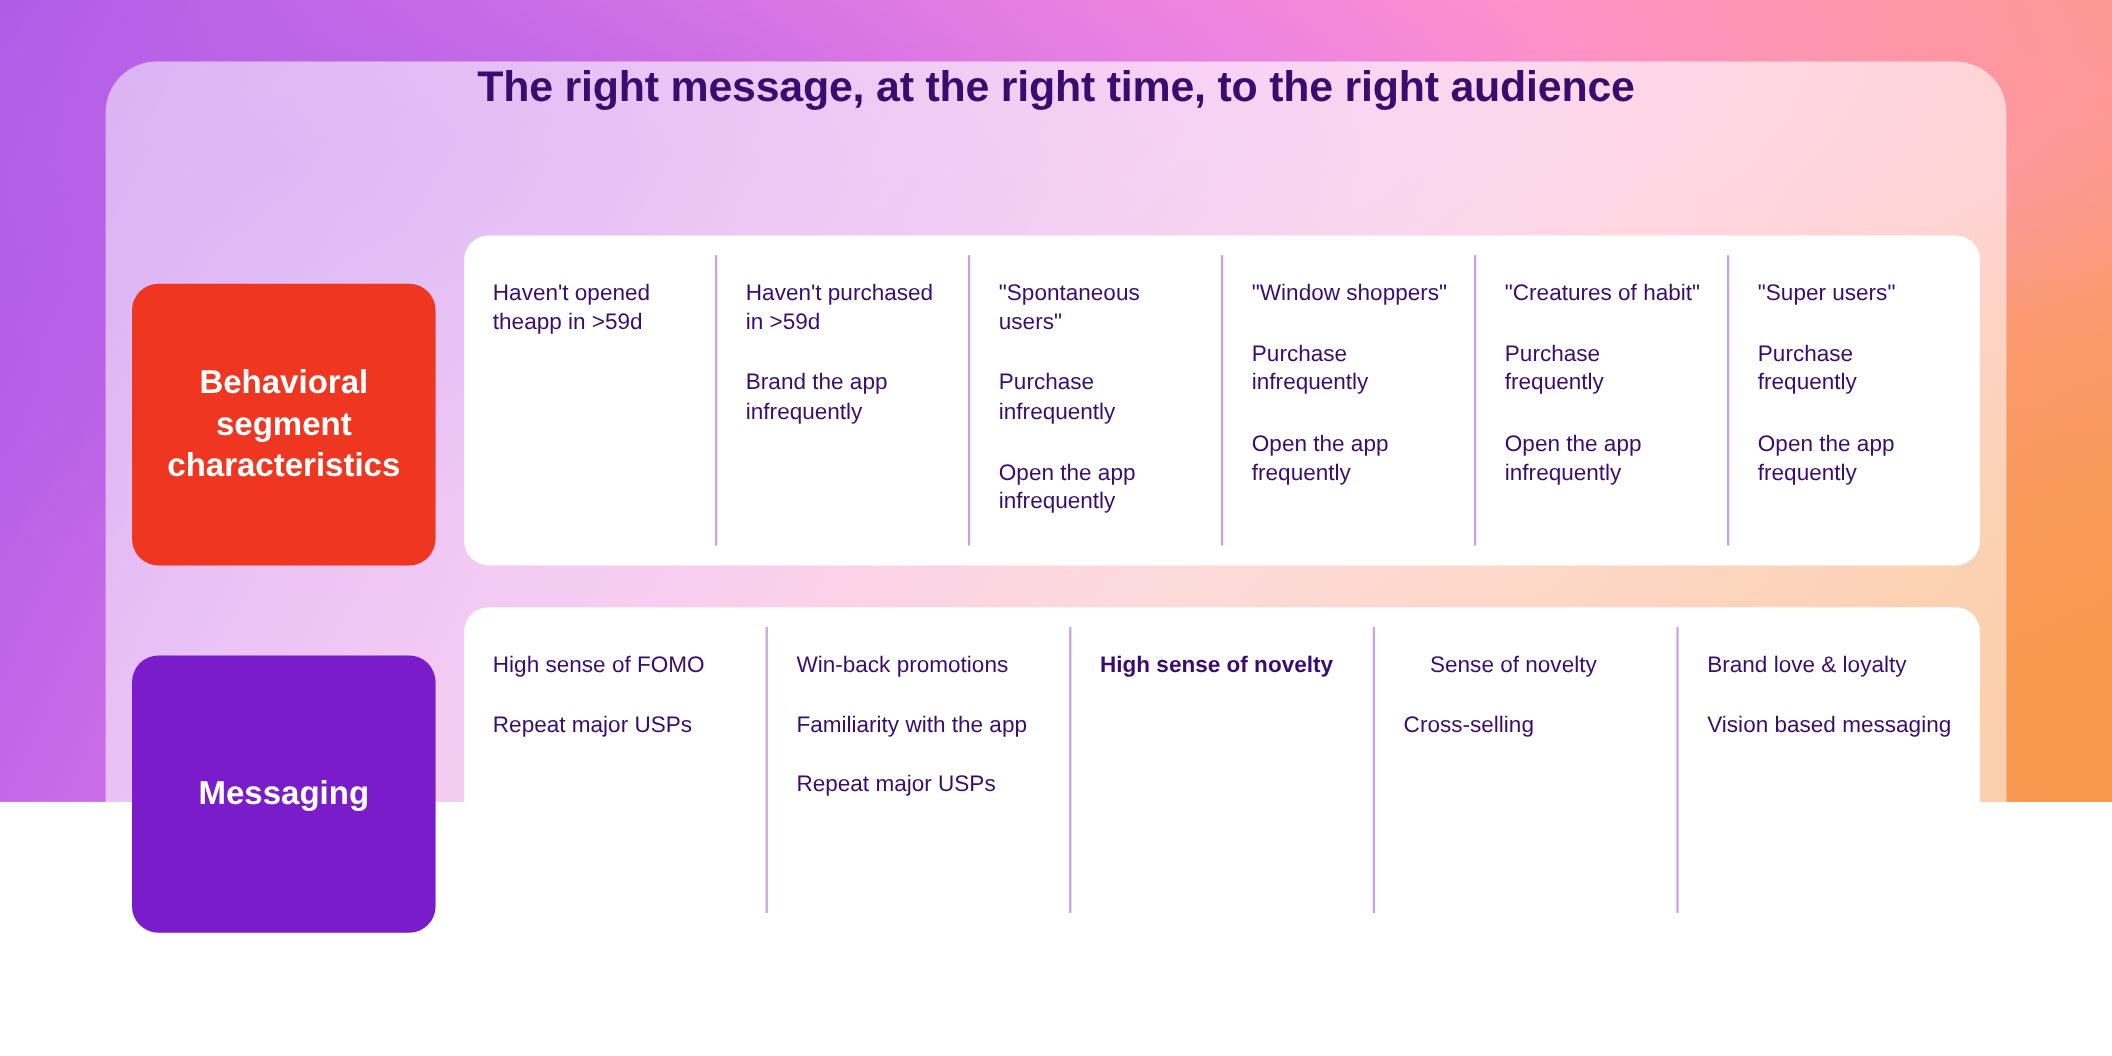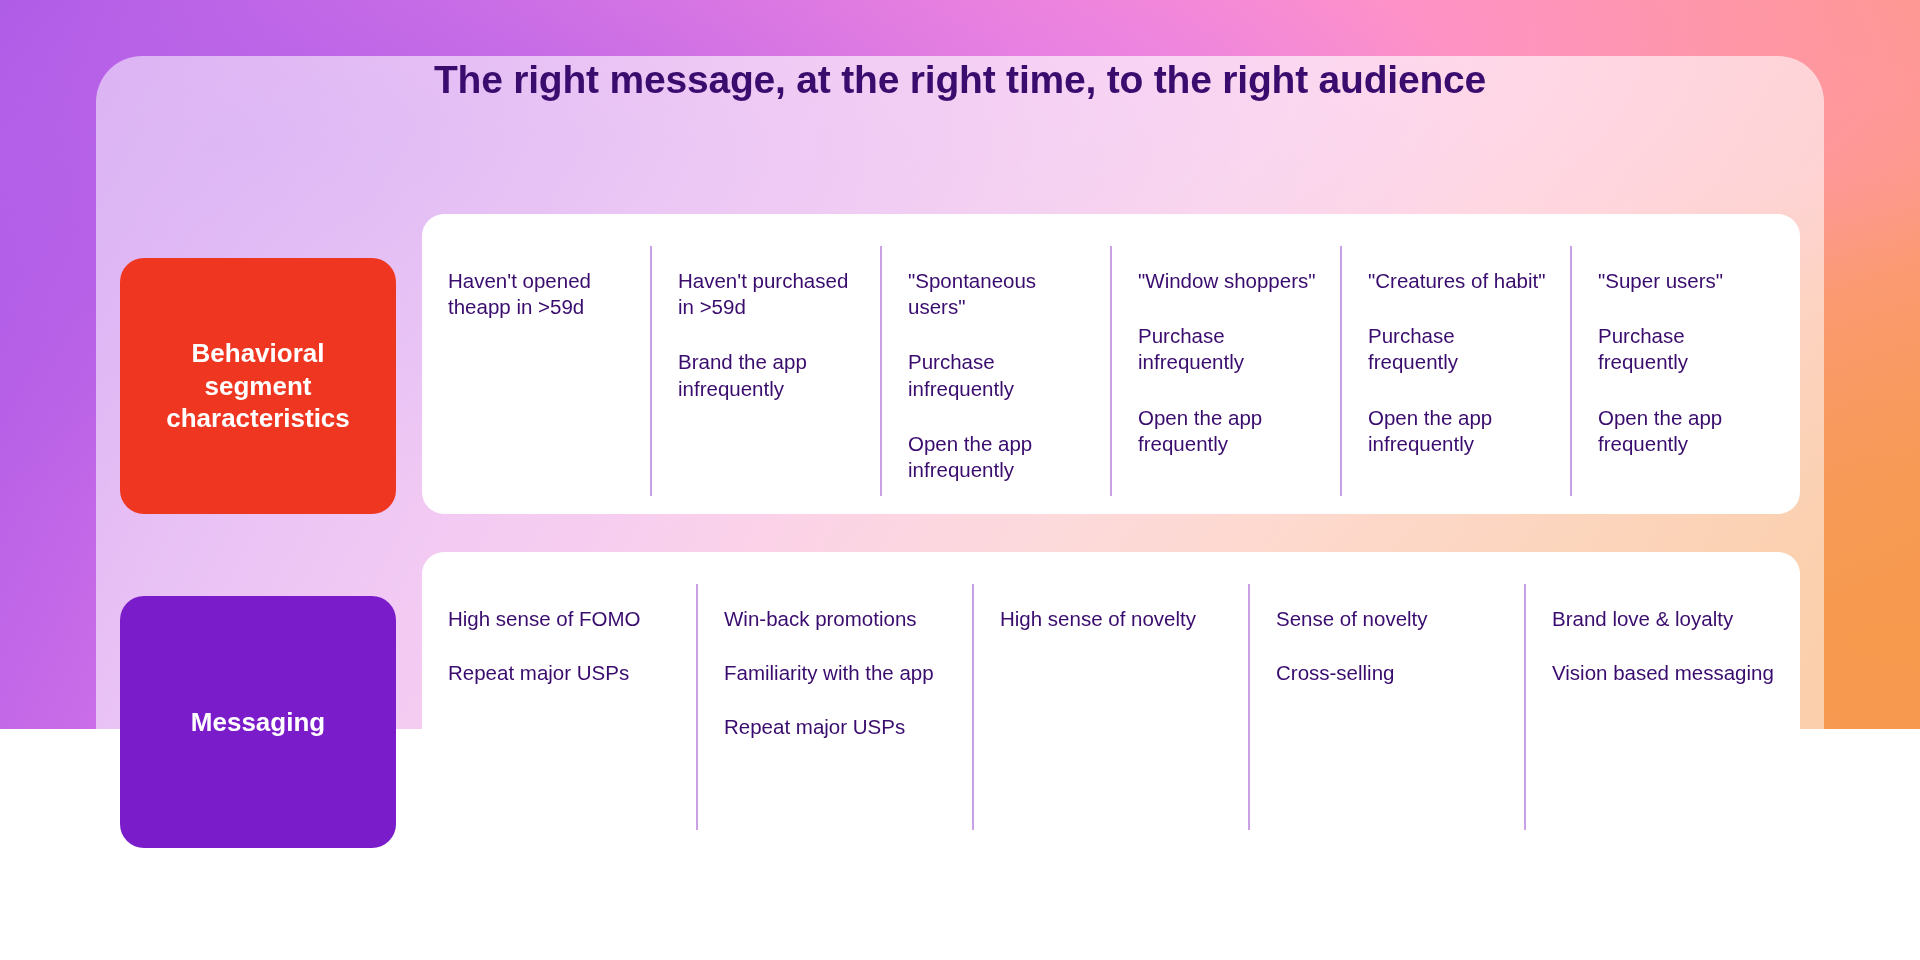--- a/index.html
+++ b/index.html
@@ -53,35 +53,35 @@
   .label-box {
     width: 276px;
     flex: 0 0 276px;
     border-radius: 24px;
     display: flex;
     align-items: center;
     justify-content: center;
     text-align: center;
     color: #ffffff;
     font-weight: bold;
-    font-size: 26px;
+    font-size: 30px;
     line-height: 1.26;
     padding: 0 18px;
     margin-top: 44px;
   }
   #label-behavioral { background: #ee3621; }
   #label-messaging  { background: #7b1ccb; }
 
   .cards {
     flex: 1 1 auto;
     margin-left: 26px;
     background: #ffffff;
     border-radius: 22px;
     display: flex;
-    padding: 32px 0 18px 0;
+    padding: 18px 0 18px 0;
   }
   .col {
     flex: 1 1 0;
     padding: 22px 24px 18px 26px;
     border-left: 2px solid #c9a0e8;
     display: flex;
     flex-direction: column;
     gap: 29px;
   }
   .col:first-child { border-left: none; }
@@ -139,25 +139,25 @@
     <div class="cards" style="background: rgb(255, 255, 255);">
       <div class="col">
         <p style="color: rgb(58, 12, 110);">High sense of FOMO</p>
         <p style="color: rgb(58, 12, 110);">Repeat major USPs</p>
       </div>
       <div class="col" style="border-left-color: rgb(201, 160, 232);">
         <p style="color: rgb(58, 12, 110);">Win-back promotions</p>
         <p style="color: rgb(58, 12, 110);">Familiarity with the app</p>
         <p style="color: rgb(58, 12, 110);">Repeat major USPs</p>
       </div>
-      <div class="col" style="border-left-color: rgb(201, 160, 232);">
+      <div class="col" style="border-left-color: rgb(201, 160, 232); font-weight: bold;">
         <p style="color: rgb(58, 12, 110);">High sense of novelty</p>
       </div>
       <div class="col" style="border-left-color: rgb(201, 160, 232);">
-        <p style="color: rgb(58, 12, 110);">Sense of novelty</p>
+        <p style="color: rgb(58, 12, 110); margin-left: 24px;">Sense of novelty</p>
         <p style="color: rgb(58, 12, 110);">Cross-selling</p>
       </div>
       <div class="col" style="border-left-color: rgb(201, 160, 232);">
         <p style="color: rgb(58, 12, 110);">Brand love &amp; loyalty</p>
         <p style="color: rgb(58, 12, 110);">Vision based messaging</p>
       </div>
     </div>
   </div>
 </div>
 

